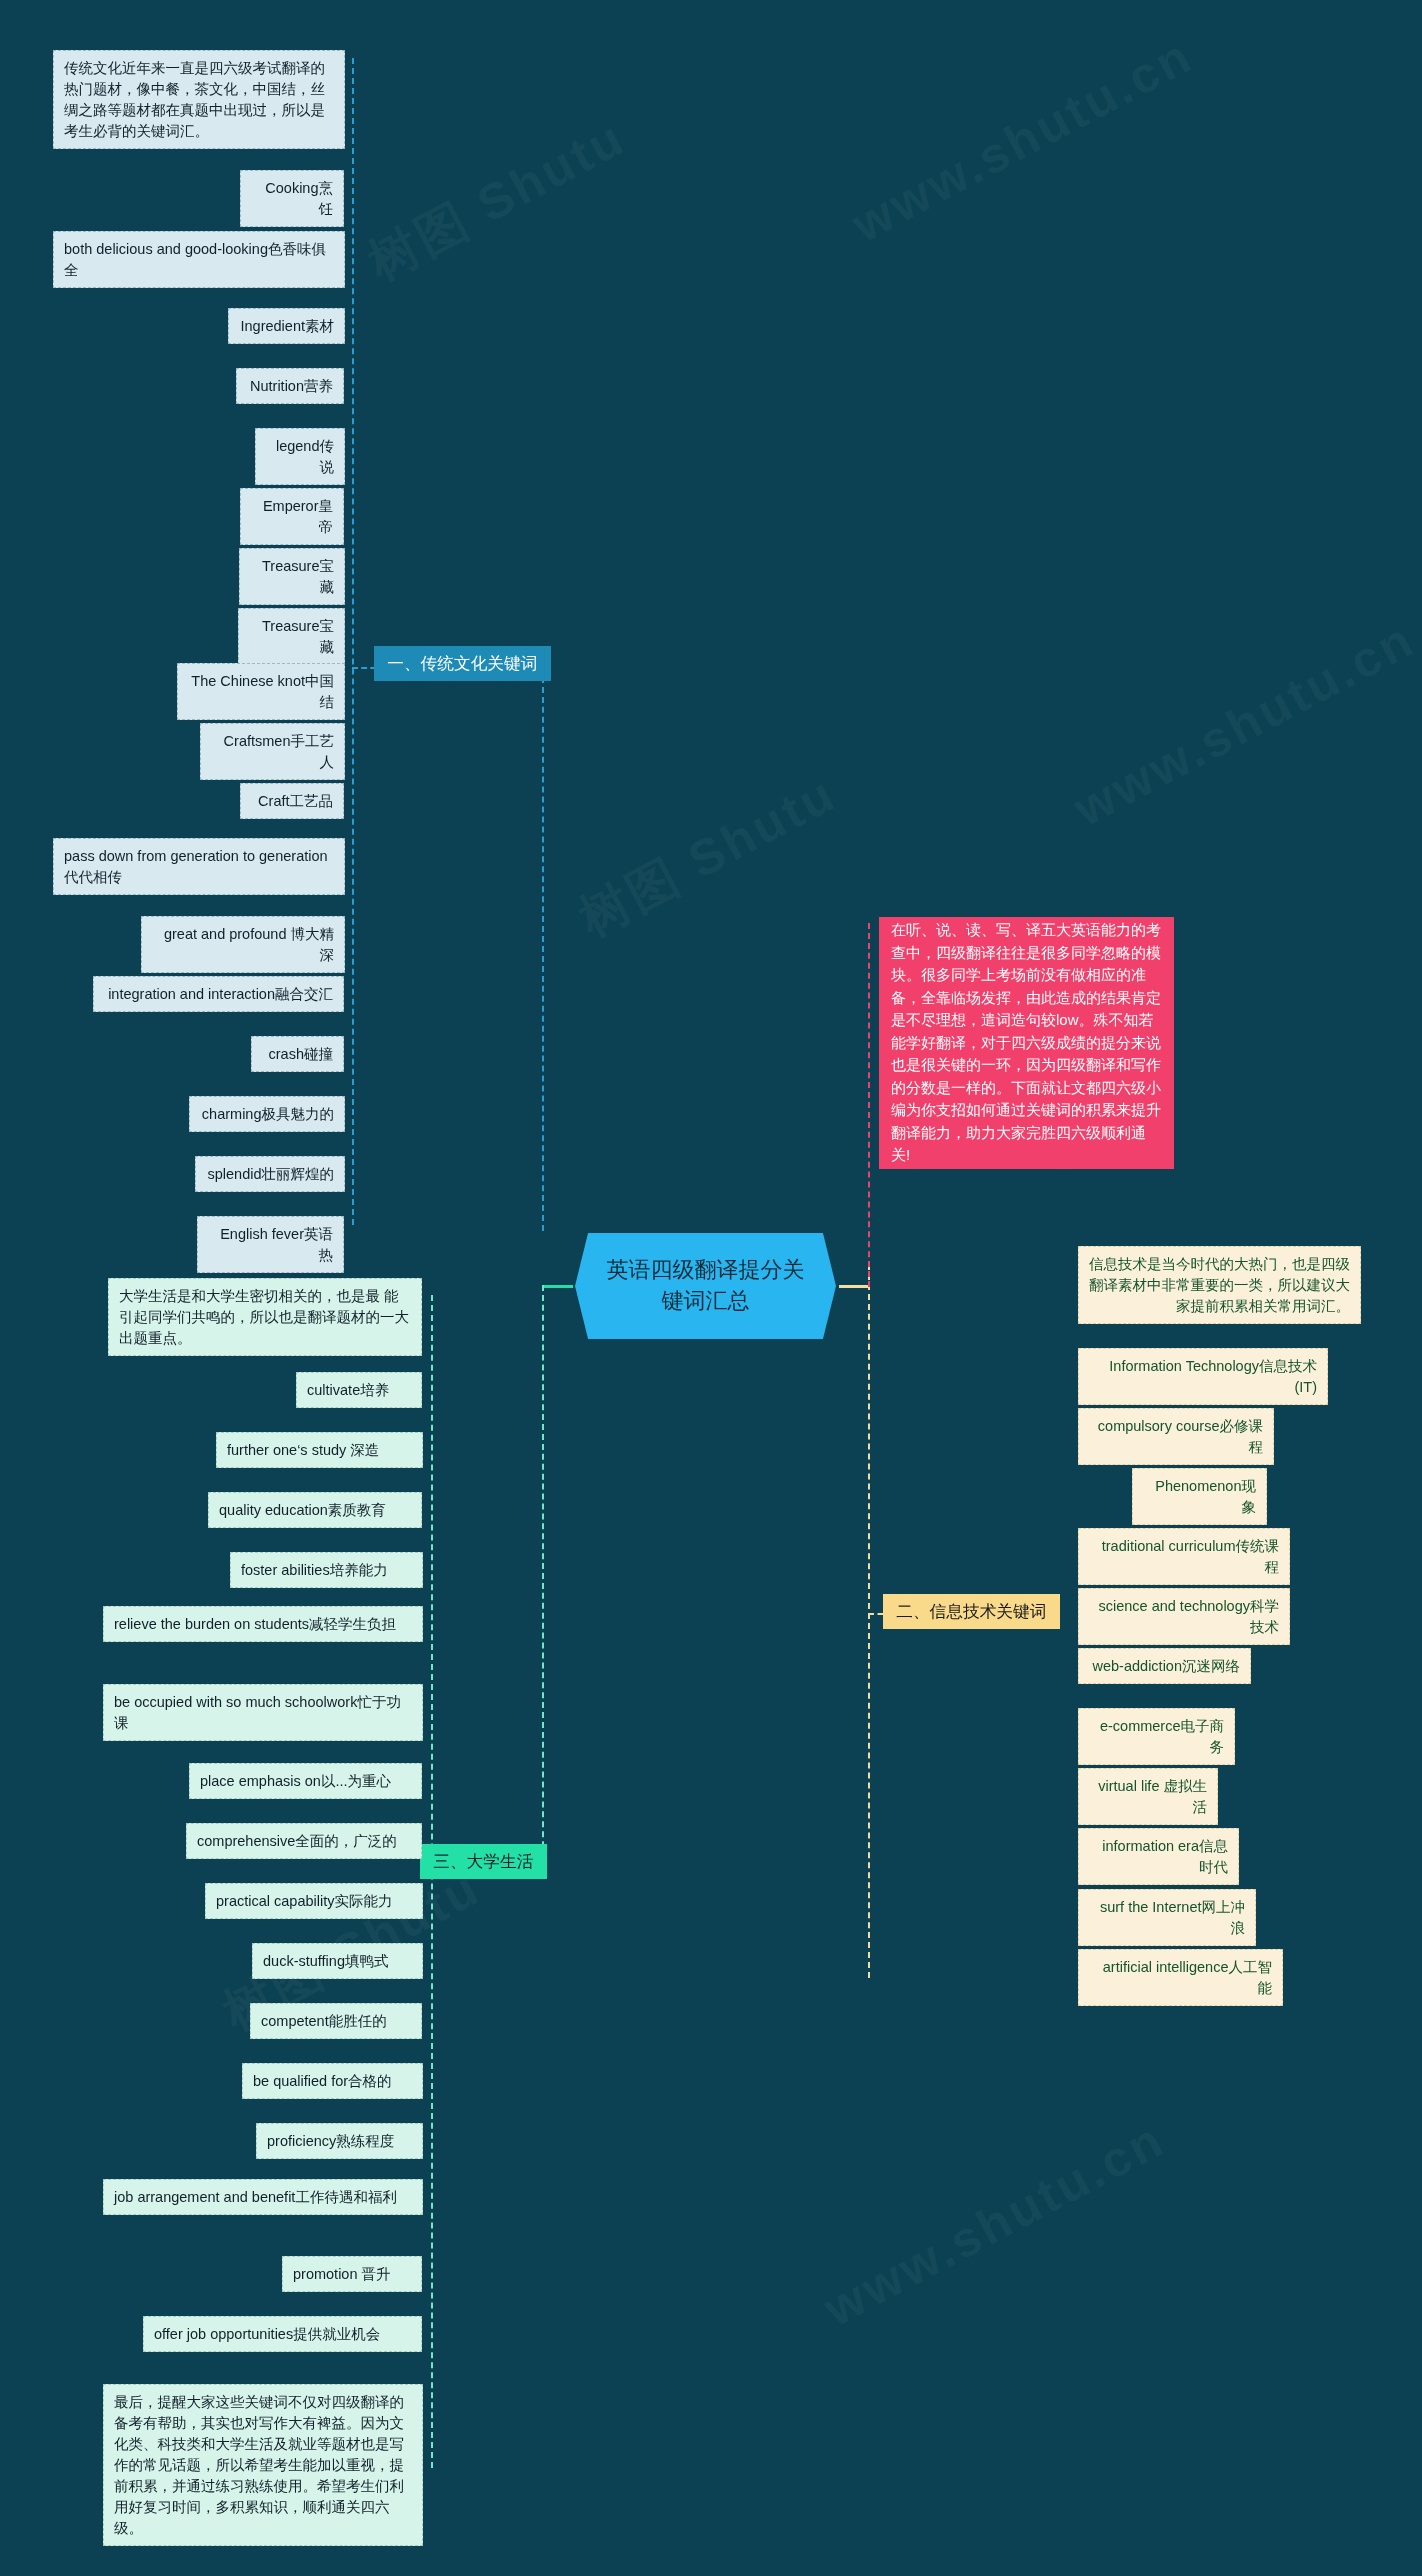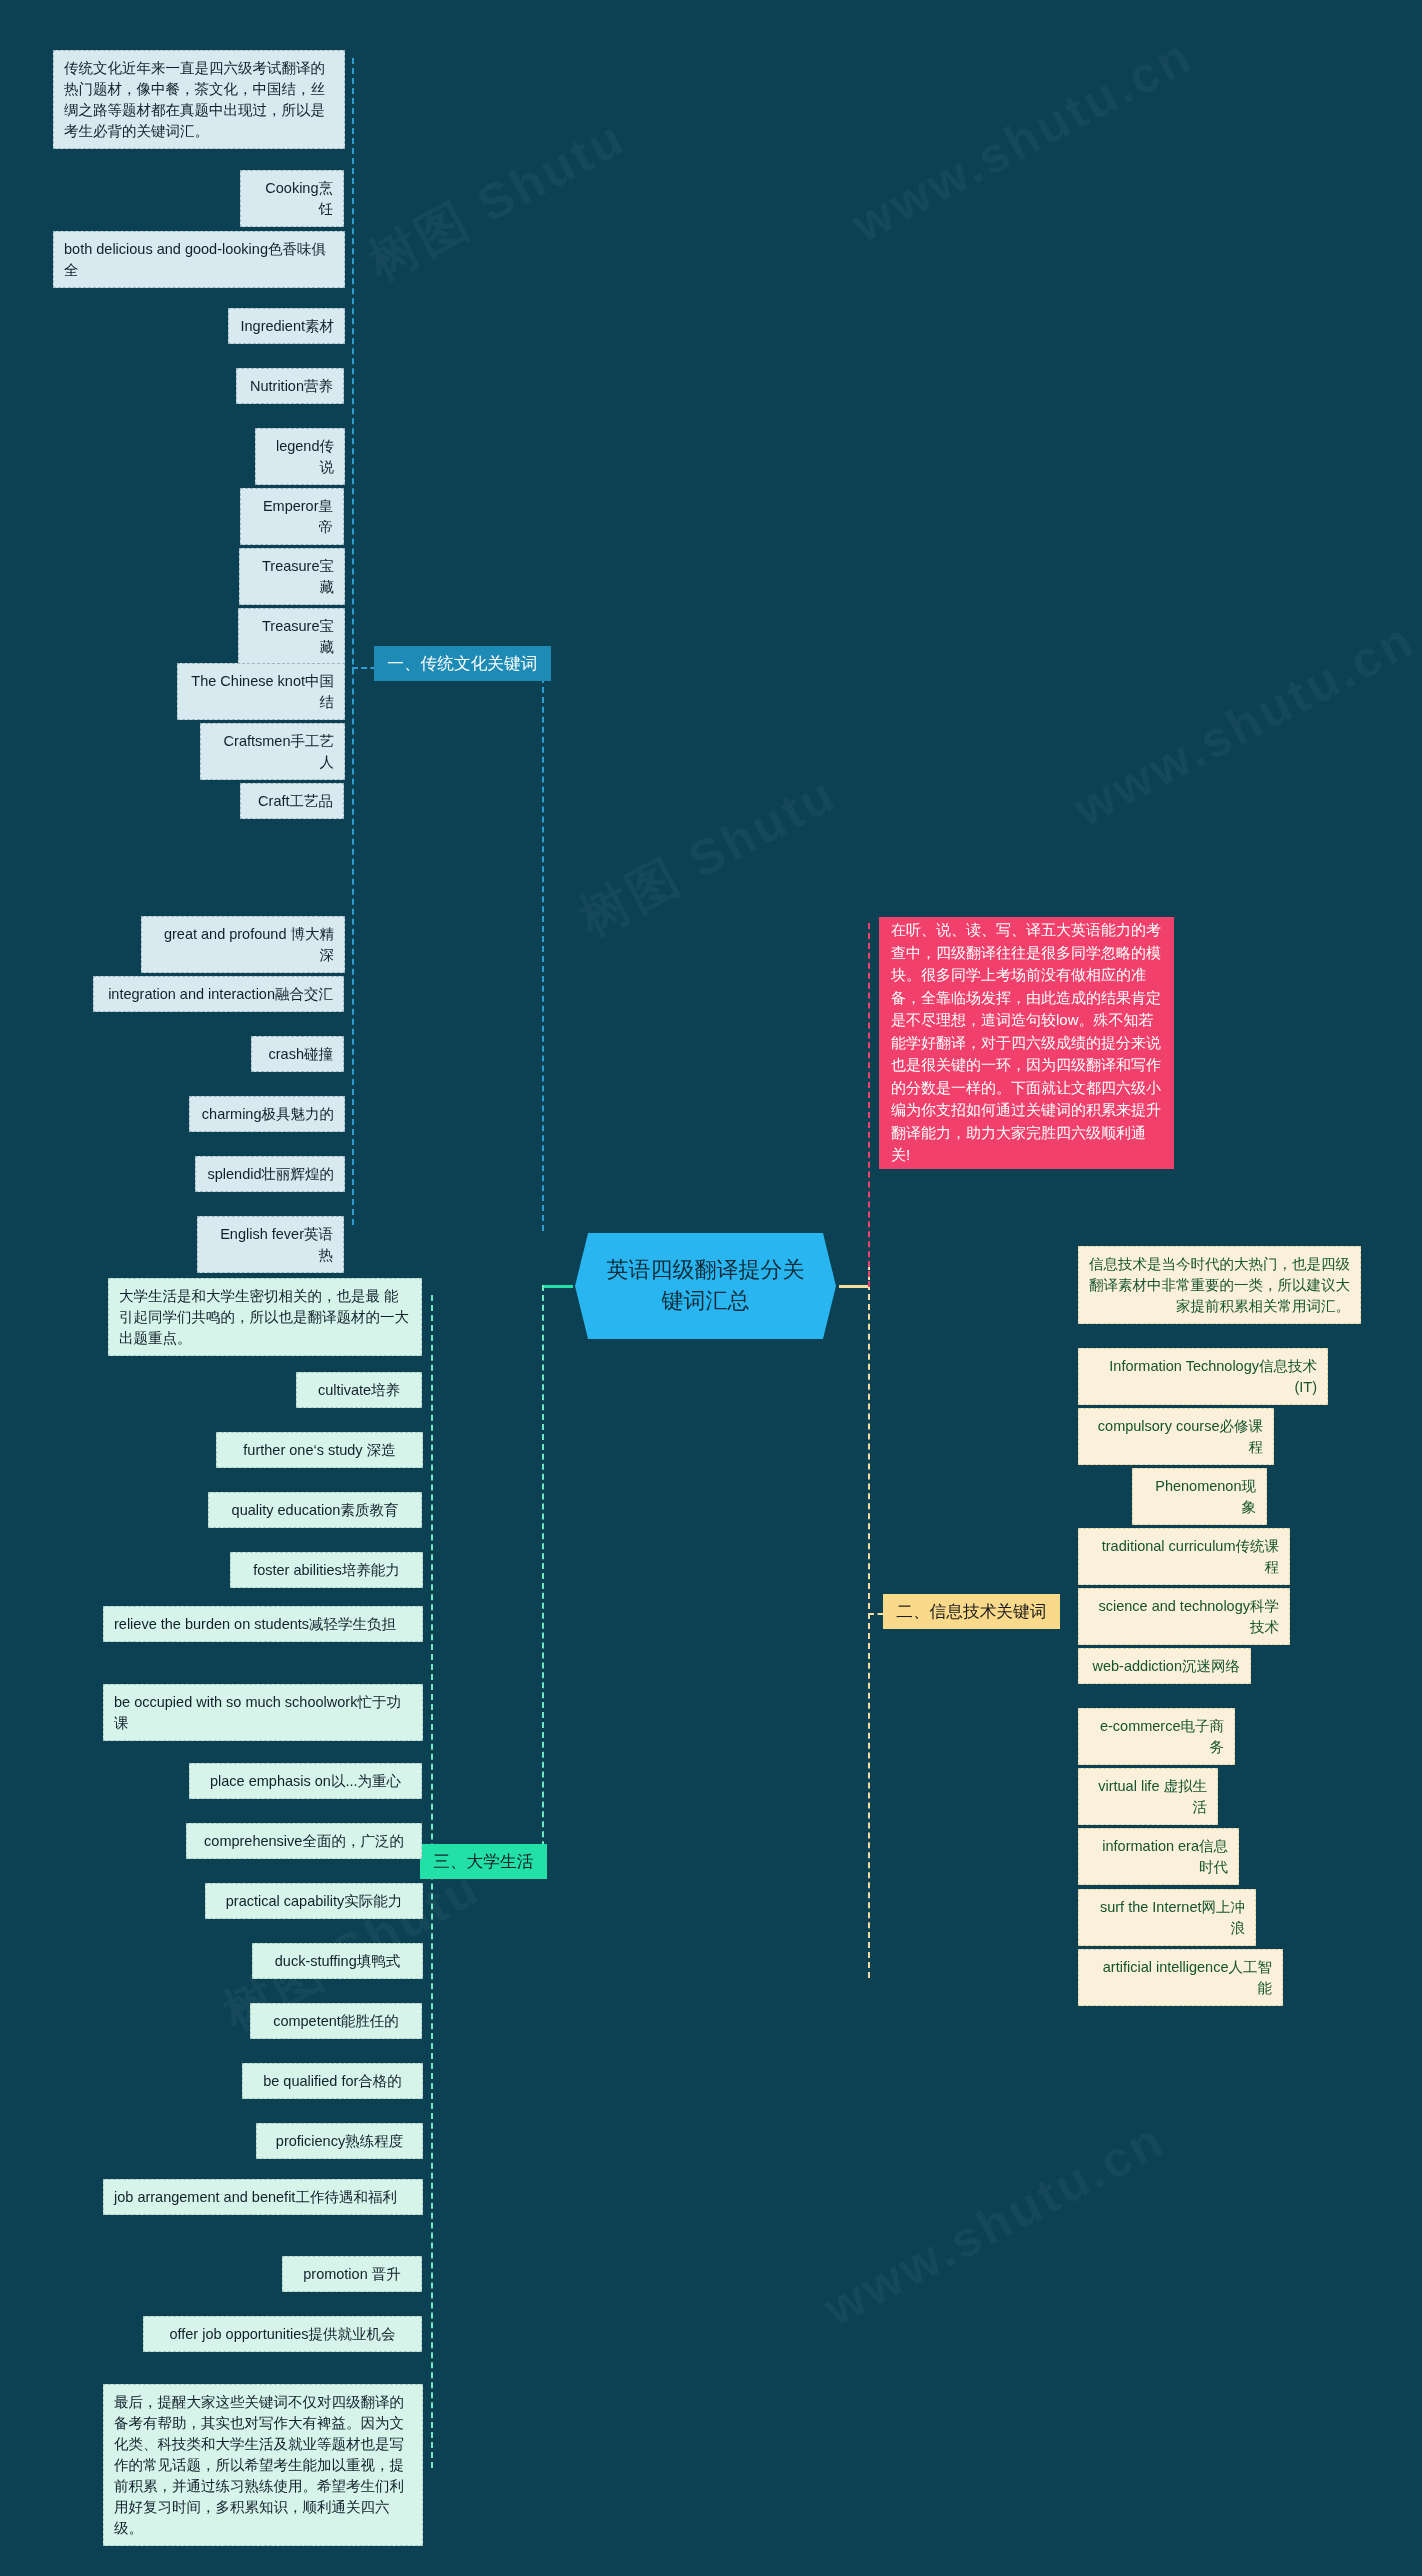--- a/index.html
+++ b/index.html
@@ -31,21 +31,21 @@
     box-sizing:border-box;
     padding:6.7px 10px;
     font-size:14.5px;
     line-height:1.45;
     border:1.7px dashed rgba(255,255,255,.55);
     white-space:pre-wrap;
   }
   .node.b1{background:#d8e9ef;color:#12202b;border-color:#9fb9c4;text-align:right;}
   .node.b1.para{text-align:left;}
   .node.b2{background:#fbf0d9;color:#14532d;border-color:#e2cf9f;text-align:right;}
-  .node.b3{background:#d6f4ea;color:#12202b;border-color:#a8ccc2;text-align:center;}
+  .node.b3{background:#d6f4ea;color:#12202b;border-color:#a8ccc2;text-align:left;}
   .node.b3.para{text-align:left;}
   .node.pink{
     background:#f1406b;color:#ffffff;border-color:#f1406b;
     text-align:left;font-size:15px;line-height:1.5;padding:1px 11px;
   }
 
   
   .chip{
     position:absolute;box-sizing:border-box;
     padding:5.6px 12.2px;font-size:16.7px;line-height:1.3;
@@ -105,20 +105,21 @@
   <div class="node b1 para" style="left:53px;top:231px;width:292px;">both delicious and good-looking色香味俱全</div>
   <div class="node b1" style="left:228px;top:308px;width:117px;">Ingredient素材</div>
   <div class="node b1" style="left:236px;top:368px;width:108px;">Nutrition营养</div>
   <div class="node b1" style="left:255px;top:428px;width:90px;">legend传说</div>
   <div class="node b1" style="left:240px;top:488px;width:104px;">Emperor皇帝</div>
   <div class="node b1" style="left:239px;top:548px;width:106px;">Treasure宝藏</div>
   <div class="node b1" style="left:238px;top:608px;width:107px;">Treasure宝藏</div>
   <div class="node b1" style="left:177px;top:663px;width:168px;">The Chinese knot中国结</div>
   <div class="node b1" style="left:200px;top:723px;width:145px;">Craftsmen手工艺人</div>
   <div class="node b1" style="left:240px;top:783px;width:104px;">Craft工艺品</div>
+  <div class="node b1 para" style="left:53px;top:838px;width:292px;">pass down from generation to generation代代相传</div>
   <div class="node b1" style="left:141px;top:916px;width:204px;">great and profound 博大精深</div>
   <div class="node b1" style="left:93px;top:976px;width:251px;">integration and interaction融合交汇</div>
   <div class="node b1" style="left:251px;top:1036px;width:93px;">crash碰撞</div>
   <div class="node b1" style="left:189px;top:1096px;width:156px;">charming极具魅力的</div>
   <div class="node b1" style="left:195px;top:1156px;width:150px;">splendid壮丽辉煌的</div>
   <div class="node b1" style="left:197px;top:1216px;width:147px;">English fever英语热</div>
 
   <div class="chip c2" style="left:883px;top:1594px;">二、信息技术关键词</div>
 
   <div class="node b2 para" style="left:1078px;top:1246px;width:283px;">信息技术是当今时代的大热门，也是四级翻译素材中非常重要的一类，所以建议大家提前积累相关常用词汇。</div>

